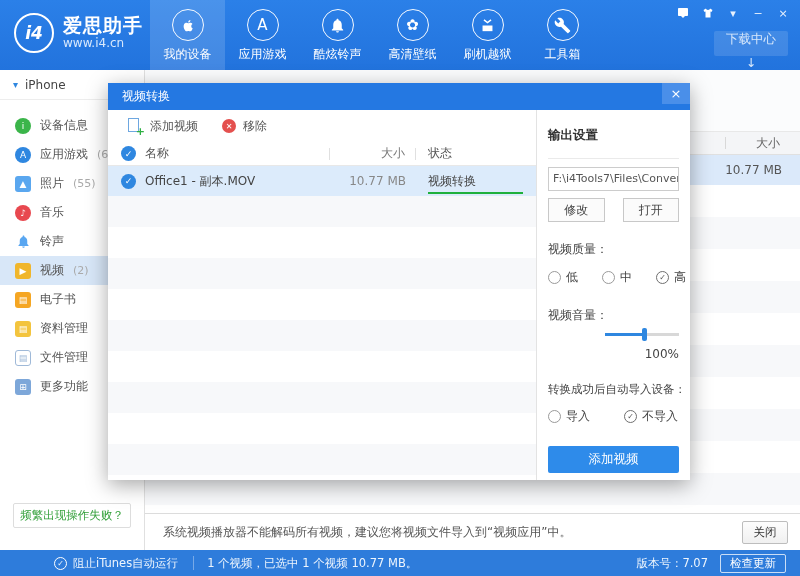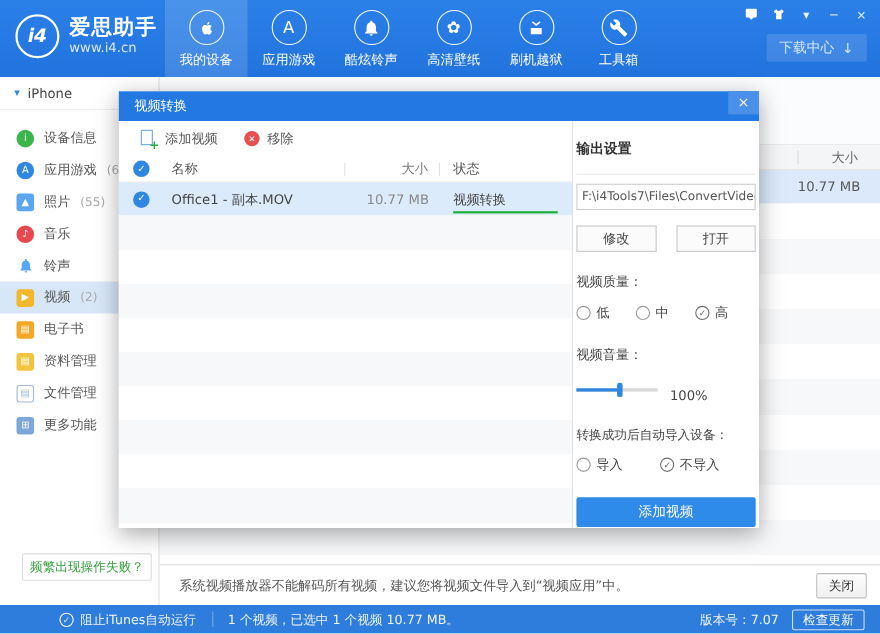--- a/index.html
+++ b/index.html
@@ -21,36 +21,36 @@
   .nav-item.active{background:rgba(255,255,255,.15);}
   .nav-circle{width:32px;height:32px;border:1px solid rgba(255,255,255,.95);border-radius:50%;
     display:flex;align-items:center;justify-content:center;color:#fff;font-size:15px;}
   .nav-circle svg{width:17px;height:17px;}
   .nav-label{color:#fff;font-size:12px;}
   .win-controls{position:absolute;right:10px;top:6px;display:flex;gap:11px;align-items:center;color:#e8f1fd;}
   .wc{width:14px;height:14px;display:flex;align-items:center;justify-content:center;font-size:11px;cursor:pointer;}
   .wc svg{width:12px;height:12px;}
   .download-btn{position:absolute;right:12px;top:31px;height:25px;padding:0 12px;
     background:rgba(255,255,255,.13);border-radius:2px;color:#d8e8fb;
-    display:flex;align-items:center;gap:7px;font-size:12.5px;cursor:pointer;}
+    display:flex;align-items:center;gap:7px;font-size:12.5px;cursor:pointer;flex-direction:column;}
 
   
   .sidebar{position:absolute;left:0;top:70px;width:145px;bottom:26px;background:#fff;
     border-right:1px solid #e0e0e0;z-index:1;}
   .side-head{height:30px;display:flex;align-items:center;gap:7px;padding-left:13px;
     border-bottom:1px solid #ededed;color:#444;}
   .side-head .arr{color:#2f87e0;font-size:10px;}
   .side-list{padding-top:11px;}
   .side-item{height:29px;display:flex;align-items:center;gap:9px;padding-left:15px;cursor:pointer;color:#555;}
   .side-item.selected{background:#d8e7f8;}
   .side-ico{width:16px;height:16px;border-radius:3px;display:flex;align-items:center;
     justify-content:center;color:#fff;font-size:9px;flex:none;}
   .round{border-radius:50%;}
   .side-count{color:#aaa;font-size:11px;}
-  .fail-btn{position:absolute;left:20px;bottom:22px;width:118px;height:25px;background:#fff;
+  .fail-btn{position:absolute;left:13px;bottom:22px;width:118px;height:25px;background:#fff;
     border:1px solid #ddd;border-radius:2px;color:#33a03a;font-size:11.5px;
     display:flex;align-items:center;justify-content:center;cursor:pointer;}
 
   
   .main-bg{position:absolute;left:145px;top:70px;right:0;bottom:26px;background:#f2f3f5;
     display:flex;flex-direction:column;}
   .bg-toolbar{height:62px;background:#fbfcfd;border-bottom:1px solid #e8e8e8;}
   .bg-header{height:23px;background:#f4f5f7;border-bottom:1px solid #e0e0e0;display:flex;
     align-items:center;justify-content:flex-end;padding-right:20px;color:#666;}
   .bg-header .vsep{width:1px;height:12px;background:#d8d8d8;margin-right:30px;}
@@ -89,45 +89,45 @@
   .add-ico{position:relative;width:15px;height:16px;}
   .add-ico .doc{position:absolute;left:0;top:0;width:11px;height:14px;border:1px solid #6ea7e0;background:#fff;}
   .add-ico .plus{position:absolute;right:-2px;bottom:-3px;color:#2fb044;font-weight:bold;font-size:11px;line-height:11px;}
   .rm-ico{width:14px;height:14px;border-radius:50%;background:#e4504e;color:#fff;font-size:8px;
     display:flex;align-items:center;justify-content:center;}
   .chk{width:15px;height:15px;border-radius:50%;background:#2f87e0;color:#fff;font-size:9px;
     display:flex;align-items:center;justify-content:center;flex:none;}
   .t-header{height:24px;display:flex;align-items:center;border-bottom:1px solid #e8e8e8;color:#555;flex:none;}
   .t-row{height:30px;display:flex;align-items:center;background:#dcebfb;color:#444;flex:none;}
   .c-check{margin-left:13px;}
-  .c-name{flex:1;margin-left:20px;white-space:nowrap;overflow:hidden;}
+  .c-name{flex:1;margin-left:9px;white-space:nowrap;overflow:hidden;}
   .c-sep{width:1px;height:12px;background:#e0e0e0;}
   .c-size{width:85px;text-align:right;padding-right:10px;color:#777;}
   .t-row .c-size{color:#888;}
   .c-status{width:120px;padding-left:12px;position:relative;height:100%;display:flex;align-items:center;}
   .prog{position:absolute;left:12px;bottom:2px;width:95px;height:2px;background:#1fb03c;}
   .t-stripes{flex:1;background:repeating-linear-gradient(180deg,#f7f8fa 0 31px,#ffffff 31px 62px);}
 
   
-  .dlg-right{width:170px;border-left:1px solid #e3e3e3;padding:0 3px;flex:none;color:#444;}
+  .dlg-right{width:154px;border-left:1px solid #e3e3e3;padding:0 11px;flex:none;color:#444;}
   .panel-title{padding:17px 0 14px;border-bottom:1px solid #eaeaea;font-weight:bold;
     font-size:12.5px;color:#333;}
   .fld-label{margin-top:15px;}
   .path-input{margin-top:8px;height:24px;border:1px solid #ccc;background:#fff;padding:0 4px;
     font-size:11px;color:#555;line-height:22px;white-space:nowrap;overflow:hidden;cursor:text;}
-  .btn-row{margin-top:14px;display:flex;gap:18px;}
+  .btn-row{margin-top:7px;display:flex;gap:18px;}
   .sm-btn{flex:1;height:24px;border:1px solid #c8c8c8;background:#fbfbfb;color:#444;
     display:flex;align-items:center;justify-content:center;cursor:pointer;}
   .radio-row{margin-top:11px;display:flex;gap:24px;}
   .radio-row.wide{gap:34px;}
   .radio{display:flex;align-items:center;gap:5px;cursor:pointer;}
   .rad{width:13px;height:13px;border:1px solid #9a9a9a;border-radius:50%;display:flex;
     align-items:center;justify-content:center;font-size:8px;color:#555;flex:none;background:#fff;}
   .rad.on{border-color:#6f6f6f;}
-  .slider-row{margin-top:22px;display:flex;align-items:flex-start;gap:11px;}
+  .slider-row{margin-top:9px;display:flex;align-items:flex-end;gap:11px;flex-direction:column;}
   .track{width:74px;height:3px;background:#d8d8d8;position:relative;flex:none;cursor:pointer;}
   .fill{position:absolute;left:0;top:0;width:40px;height:3px;background:#2f87e0;}
   .thumb{position:absolute;left:37px;top:-5px;width:5px;height:13px;background:#2f87e0;border-radius:2px;}
   .convert-btn{margin-top:21px;width:100%;height:27px;background:#2e8bea;color:#fff;border:none;
     border-radius:2px;font-size:12.5px;display:flex;align-items:center;justify-content:center;cursor:pointer;}
   .nowrap{white-space:nowrap;}
 </style>
 </head>
 <body>
 

